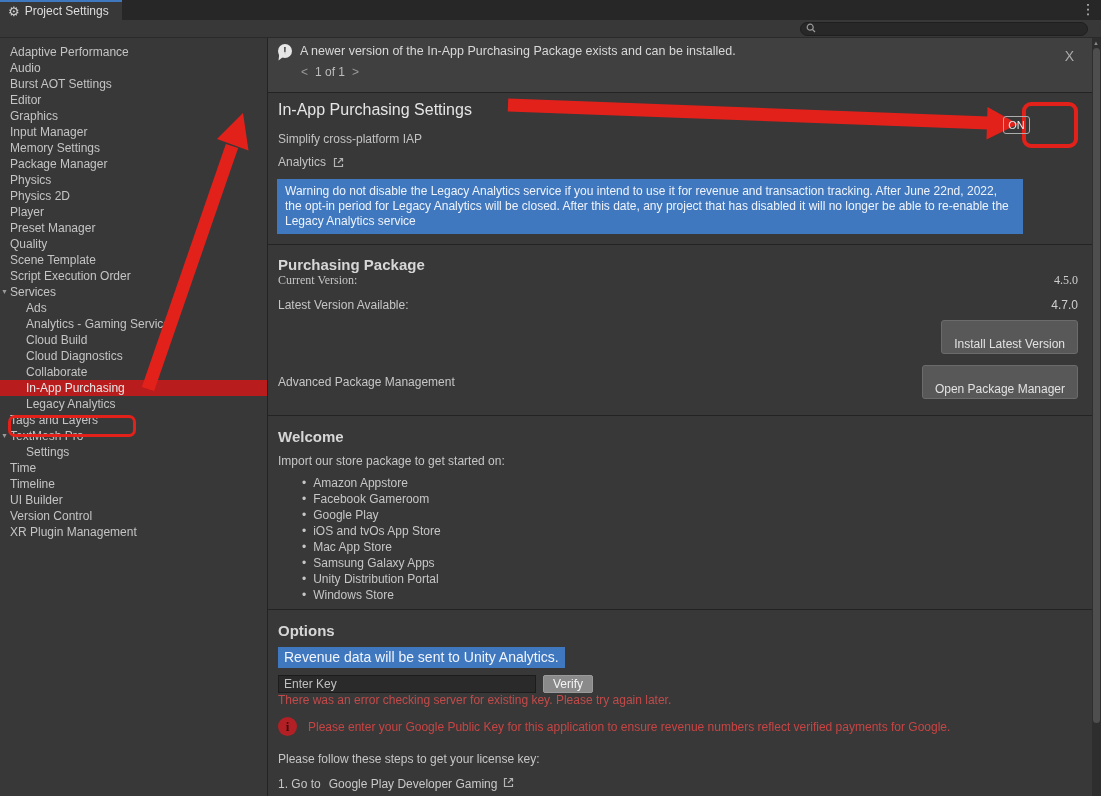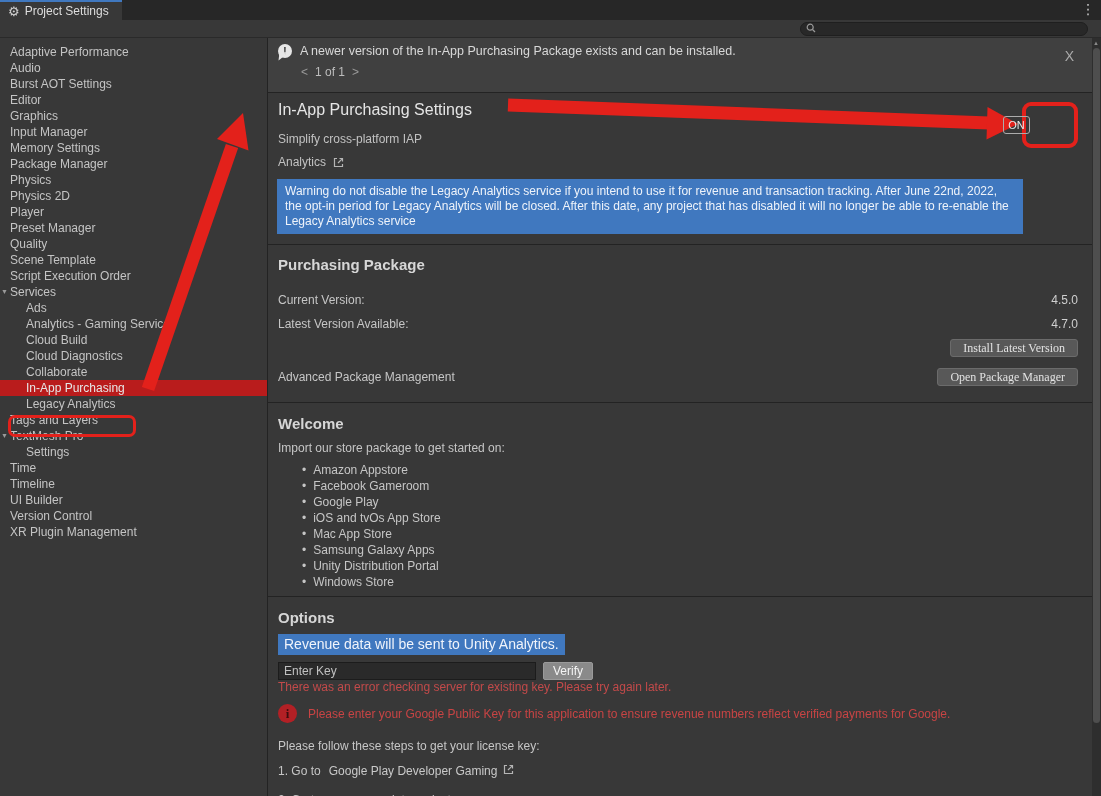--- a/index.html
+++ b/index.html
@@ -60,21 +60,21 @@
   .bluebox{margin:10px 0 0 9px;width:746px;background:var(--blue);color:#eef3fa;
            padding:5px 8px;line-height:15px;font-size:12px;}
   .hr1{margin-top:10px;}
 
   .section{padding:0 14px 0 10px;}
   .sec-heading{font-size:15px;font-weight:bold;color:#d6d6d6;}
   .kv-row{display:flex;justify-content:space-between;align-items:center;}
   .kv-val{color:#cfcfcf;}
   .btn-row{display:flex;justify-content:flex-end;align-items:center;}
   .ubtn{background:var(--btn-bg);border:1px solid var(--btn-border);border-radius:3px;color:#e2e2e2;
-        font-size:12px;font-family:Liberation Serif, serif;height:18px;padding:0 12px;cursor:pointer;}
+        font-size:12px;font-family:Liberation Sans, sans-serif;height:18px;padding:16px 12px;cursor:pointer;}
 
   .welcome-h{margin-top:12px;}
   .import-txt{margin-top:9px;}
   .store-list{list-style:none;margin:7px 0 0 24px;}
   .store-list li{height:16px;line-height:16px;}
   .store-list li::before{content:"•";margin-right:7px;color:#c6c6c6;}
   .hr2{margin-top:16px;}
   .hr3{margin-top:6px;}
 
   .options-h{margin-top:12px;}
@@ -295,21 +295,21 @@
               <line x1="6" y1="7" x2="10.2" y2="2.8" stroke="#b5b5b5" stroke-width="1.2"></line>
             </svg>
         </span>
       </div>
 
       <div class="bluebox">Warning do not disable the Legacy Analytics service if you intend to use it for revenue and transaction tracking. After June 22nd, 2022, the opt-in period for Legacy Analytics will be closed. After this date, any project that has disabled it will no longer be able to re-enable the Legacy Analytics service</div>
       <hr class="divider hr1">
 
       <div class="section">
         <div class="sec-heading welcome-h" style="margin-top:11px;">Purchasing Package</div>
-        <div class="kv-row" style="margin-top:20px;">
+        <div class="kv-row" style="margin-top:0;font-family:Liberation Serif, serif;">
           <span>Current Version:</span>
           <span class="kv-val">4.5.0</span>
         </div>
         <div class="kv-row" style="margin-top:10px;">
           <span>Latest Version Available:</span>
           <span class="kv-val">4.7.0</span>
         </div>
         <div class="btn-row" style="margin-top:8px;">
           <button class="ubtn">Install Latest Version</button>
         </div>

